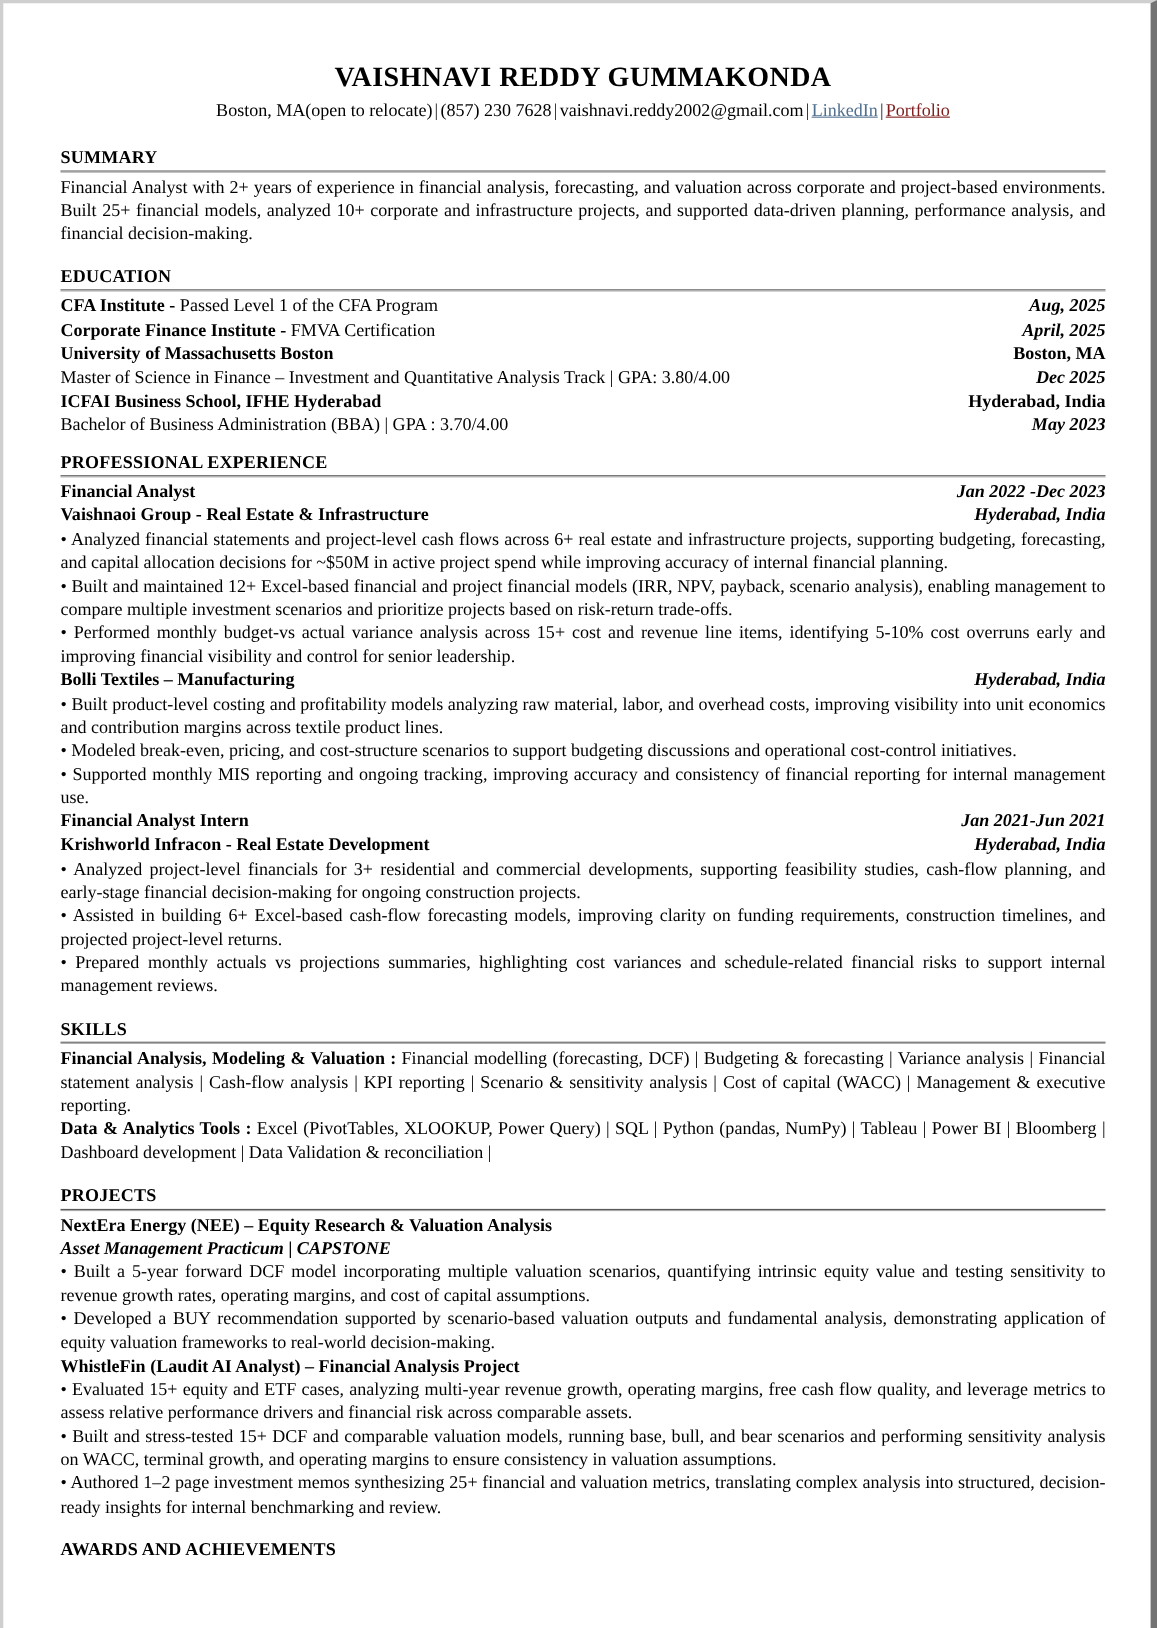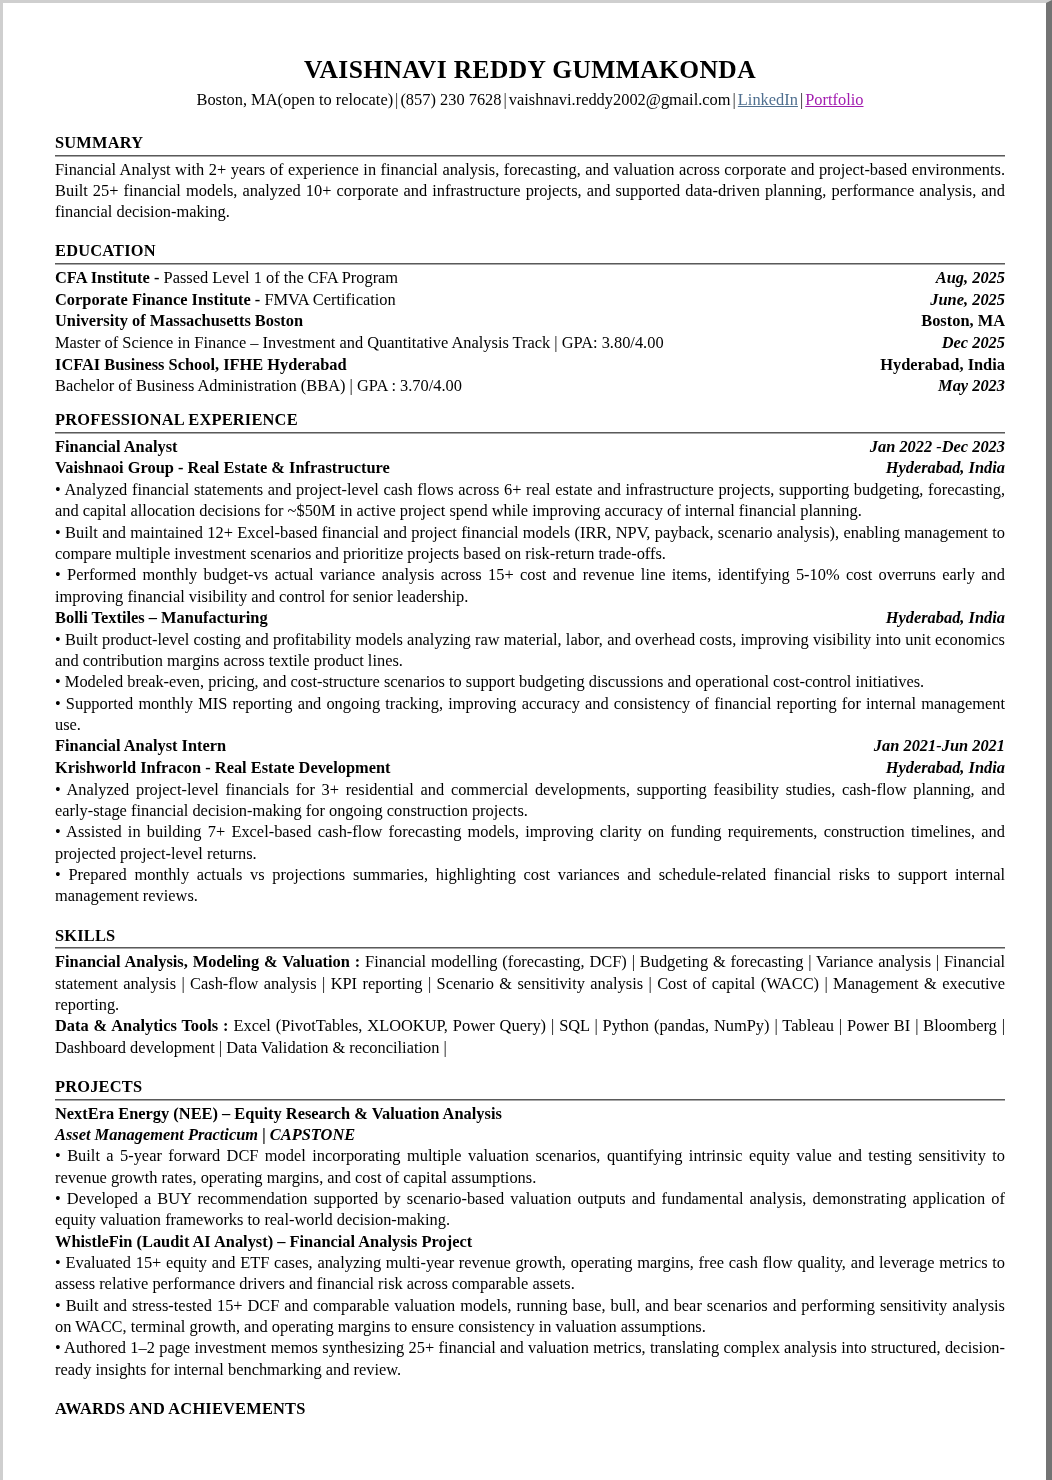--- a/index.html
+++ b/index.html
@@ -50,21 +50,21 @@
   .contact-sep {
     padding: 0 2px;
     color: #222;
   }
   .link-linkedin {
     color: #4f6f8f;
     text-decoration: underline;
     text-align: center;
   }
   .link-portfolio {
-    color: #a21caf;
+    color: #7f1d1d;
     text-decoration: underline;
     text-align: center;
   }
 
   
   .section {
     margin-bottom: 4px;
   }
   .section-title {
     font-weight: bold;
@@ -147,21 +147,21 @@
       <div class="section-title">EDUCATION</div>
       <div class="section-rule"></div>
 
       <div class="row">
         <span class="row-left"><span class="b">CFA Institute - </span><span>Passed Level 1 of the CFA Program</span></span>
         <span class="row-right bi">Aug, 2025</span>
       </div>
 
       <div class="row">
         <span class="row-left"><span class="b">Corporate Finance Institute - </span><span>FMVA Certification</span></span>
-        <span class="row-right bi">June, 2025</span>
+        <span class="row-right bi">April, 2025</span>
       </div>
 
       <div class="row">
         <span class="row-left"><span class="b">University of Massachusetts Boston</span><span></span></span>
         <span class="row-right b">Boston, MA</span>
       </div>
 
       <div class="row">
         <span class="row-left"><span class="b"></span><span>Master of Science in Finance – Investment and Quantitative Analysis Track | GPA: 3.80/4.00</span></span>
         <span class="row-right bi">Dec 2025</span>
@@ -211,21 +211,21 @@
       <div>
         <div class="row">
           <span class="row-left b">Financial Analyst Intern</span>
           <span class="row-right bi">Jan 2021-Jun 2021</span>
         </div>
         <div class="row">
           <span class="row-left b">Krishworld Infracon - Real Estate Development</span>
           <span class="row-right bi">Hyderabad, India</span>
         </div>
         <p class="bullet bullet-justify">• Analyzed project-level financials for 3+ residential and commercial developments, supporting feasibility studies, cash-flow planning, and early-stage financial decision-making for ongoing construction projects.</p>
-        <p class="bullet">• Assisted in building 7+ Excel-based cash-flow forecasting models, improving clarity on funding requirements, construction timelines, and projected project-level returns.</p>
+        <p class="bullet">• Assisted in building 6+ Excel-based cash-flow forecasting models, improving clarity on funding requirements, construction timelines, and projected project-level returns.</p>
         <p class="bullet bullet-justify">• Prepared monthly actuals vs projections summaries, highlighting cost variances and schedule-related financial risks to support internal management reviews.</p>
       </div>
     </div>
 
     <div class="gap-md"></div>
 
     <div class="section">
       <div class="section-title">SKILLS</div>
       <div class="section-rule"></div>
 

